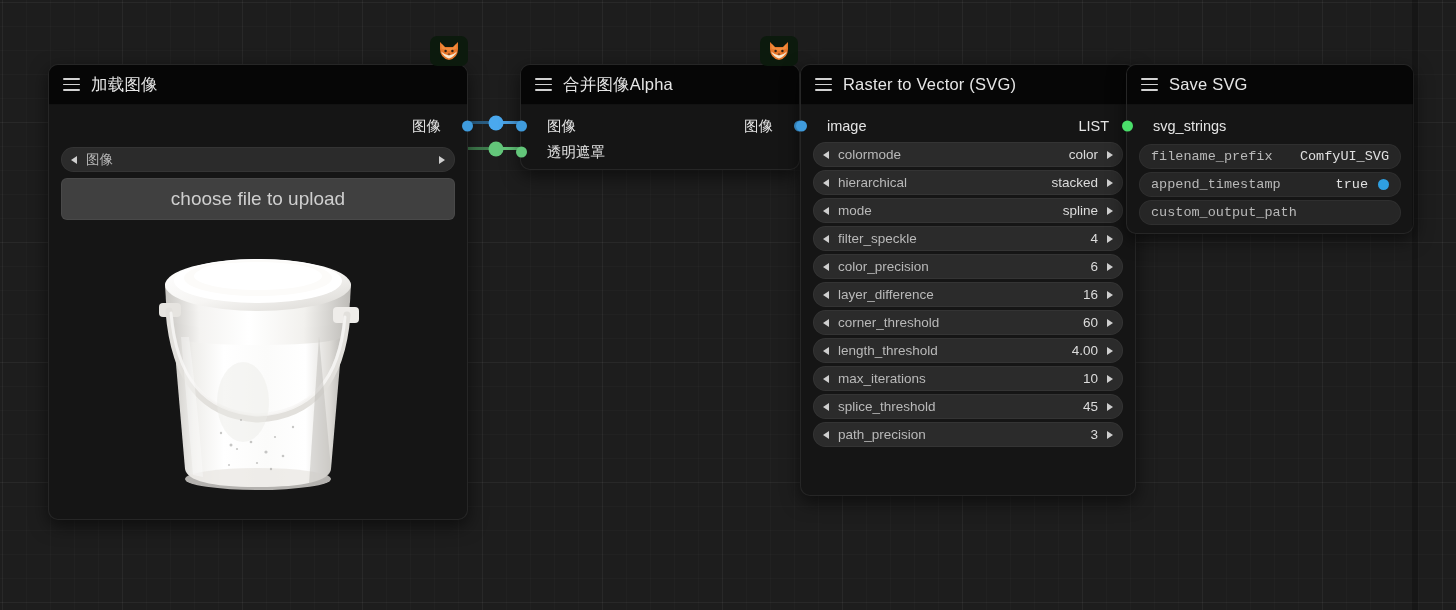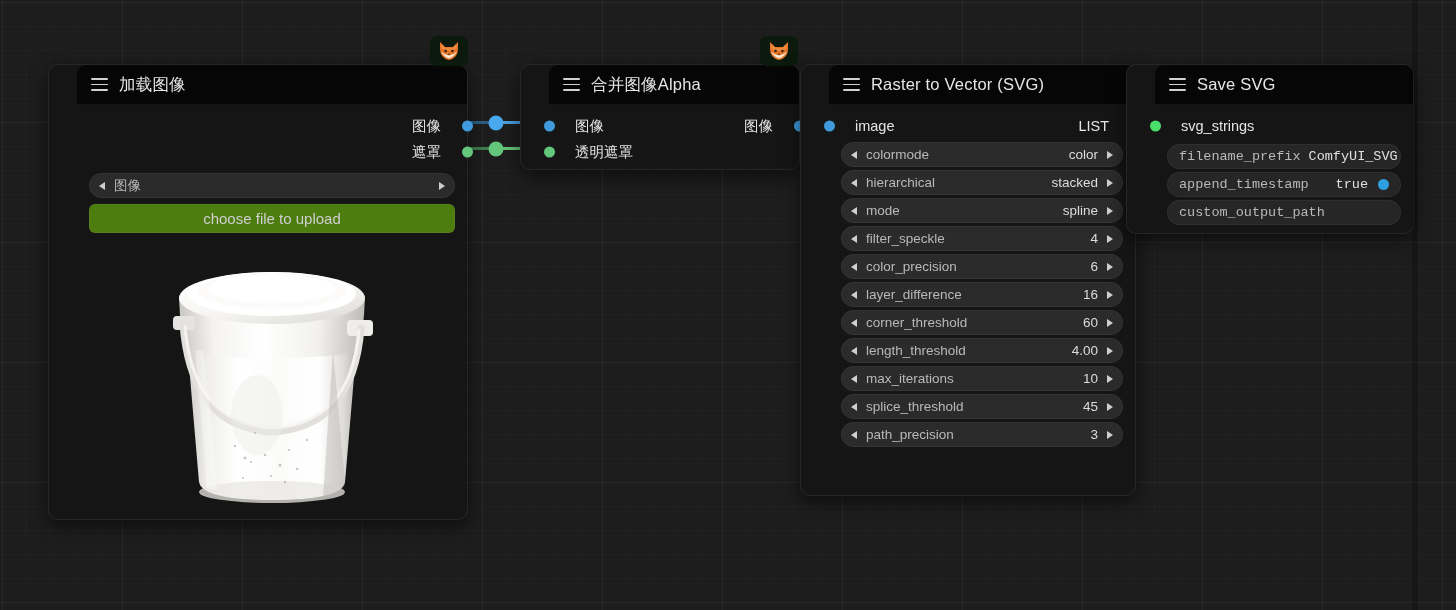--- a/index.html
+++ b/index.html
@@ -35,21 +35,20 @@
   }
 
   
   .node {
     position: absolute;
     background: #151515;
     border: 1px solid rgba(255,255,255,0.075);
     border-radius: 10px;
     box-shadow: 0 6px 18px rgba(0,0,0,0.55);
     overflow: visible;
-    padding-left: 28px;
   }
   .node-header {
     height: 40px;
     display: flex;
     align-items: center;
     gap: 11px;
     padding: 0 14px;
     background: #060606;
     border-radius: 9px 9px 0 0;
     border-bottom: 1px solid rgba(255,255,255,0.05);
@@ -140,27 +139,27 @@
   .widget.text { justify-content: flex-start; background: #262626; font-family: Liberation Mono, monospace; }
   .widget.text .wname { color: #b9b9b9; flex: 0 0 auto; }
   .widget.text .wval  { margin-left: auto; color: #e0e0e0; }
 
   .bool-dot {
     width: 11px; height: 11px; border-radius: 50%;
     background: #2f9fe0; margin-left: 10px; flex: 0 0 auto;
   }
 
   .btn-widget {
-    height: 29px;
+    height: 42px;
     margin: 6px 12px 2px 12px;
     border-radius: 6px;
-    background: #4d7c0f;
+    background: #404040;
     border: 1px solid rgba(255,255,255,0.05);
     display: flex; align-items: center; justify-content: center;
-    font-size: 15px;
+    font-size: 19px;
     color: #cfcfcf;
   }
 
   
   .preview {
     margin: 14px 12px 4px 12px;
     height: 276px;
     position: relative;
     display: flex; align-items: center; justify-content: center;
     overflow: hidden;
@@ -226,24 +225,20 @@
         </span>
       <span class="node-title">加载图像</span>
     </div>
     <div class="node-body">
 
       <div class="slot-row out" style="margin-top:2px;">
         <span class="slot-label">图像</span>
         <span class="dot right image"></span>
       </div>
 
-      <div class="slot-row out">
-        <span class="slot-label">遮罩</span>
-        <span class="dot right mask"></span>
-      </div>
 
       <div class="widget combo" style="margin-top:8px;">
         <span class="arrow l"></span>
         <span class="wname">图像</span>
         <span class="arrow r"></span>
       </div>
 
       <div class="btn-widget">choose file to upload</div>
 
       <div class="preview">

